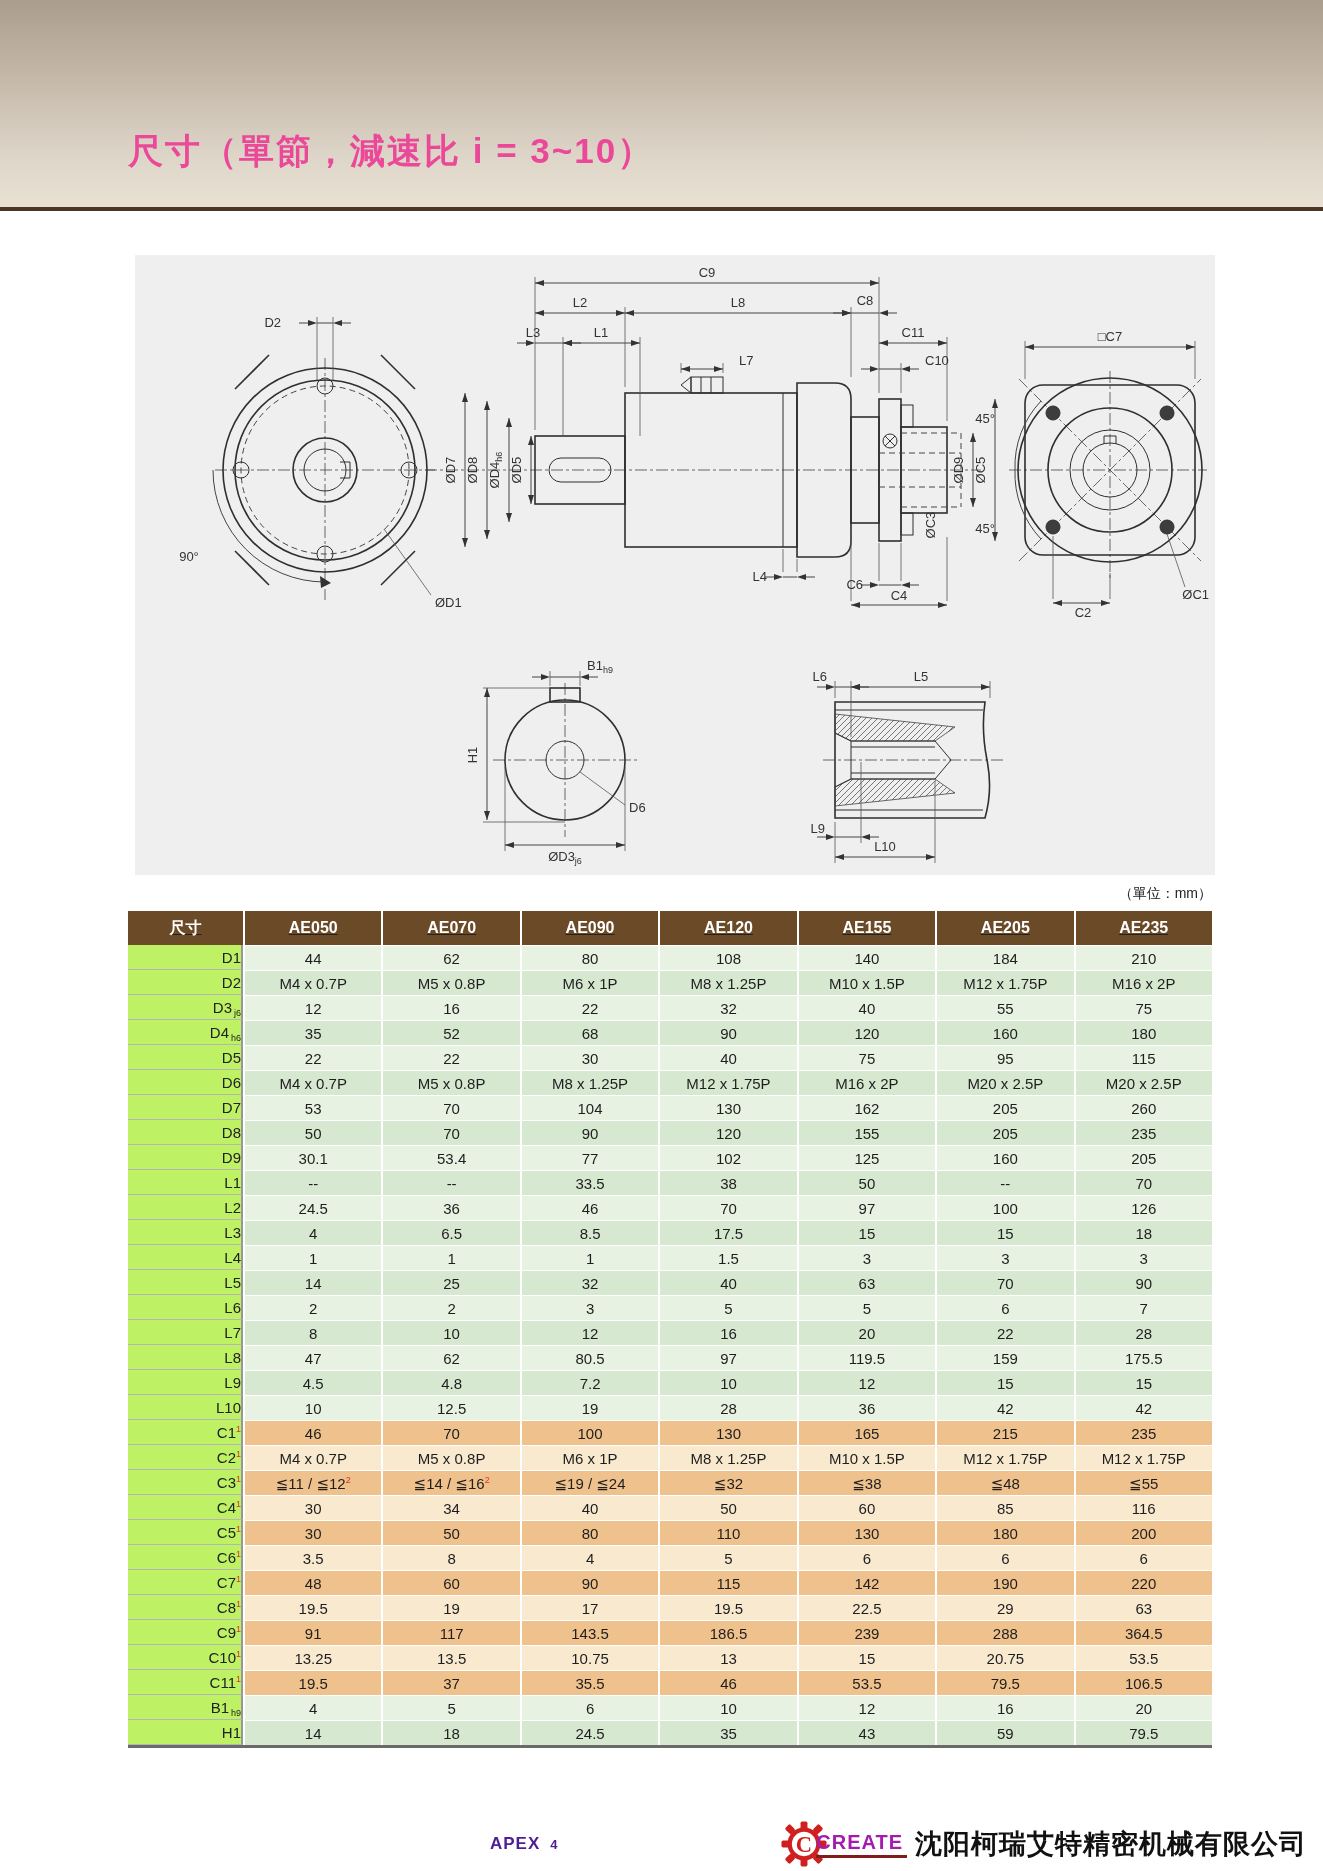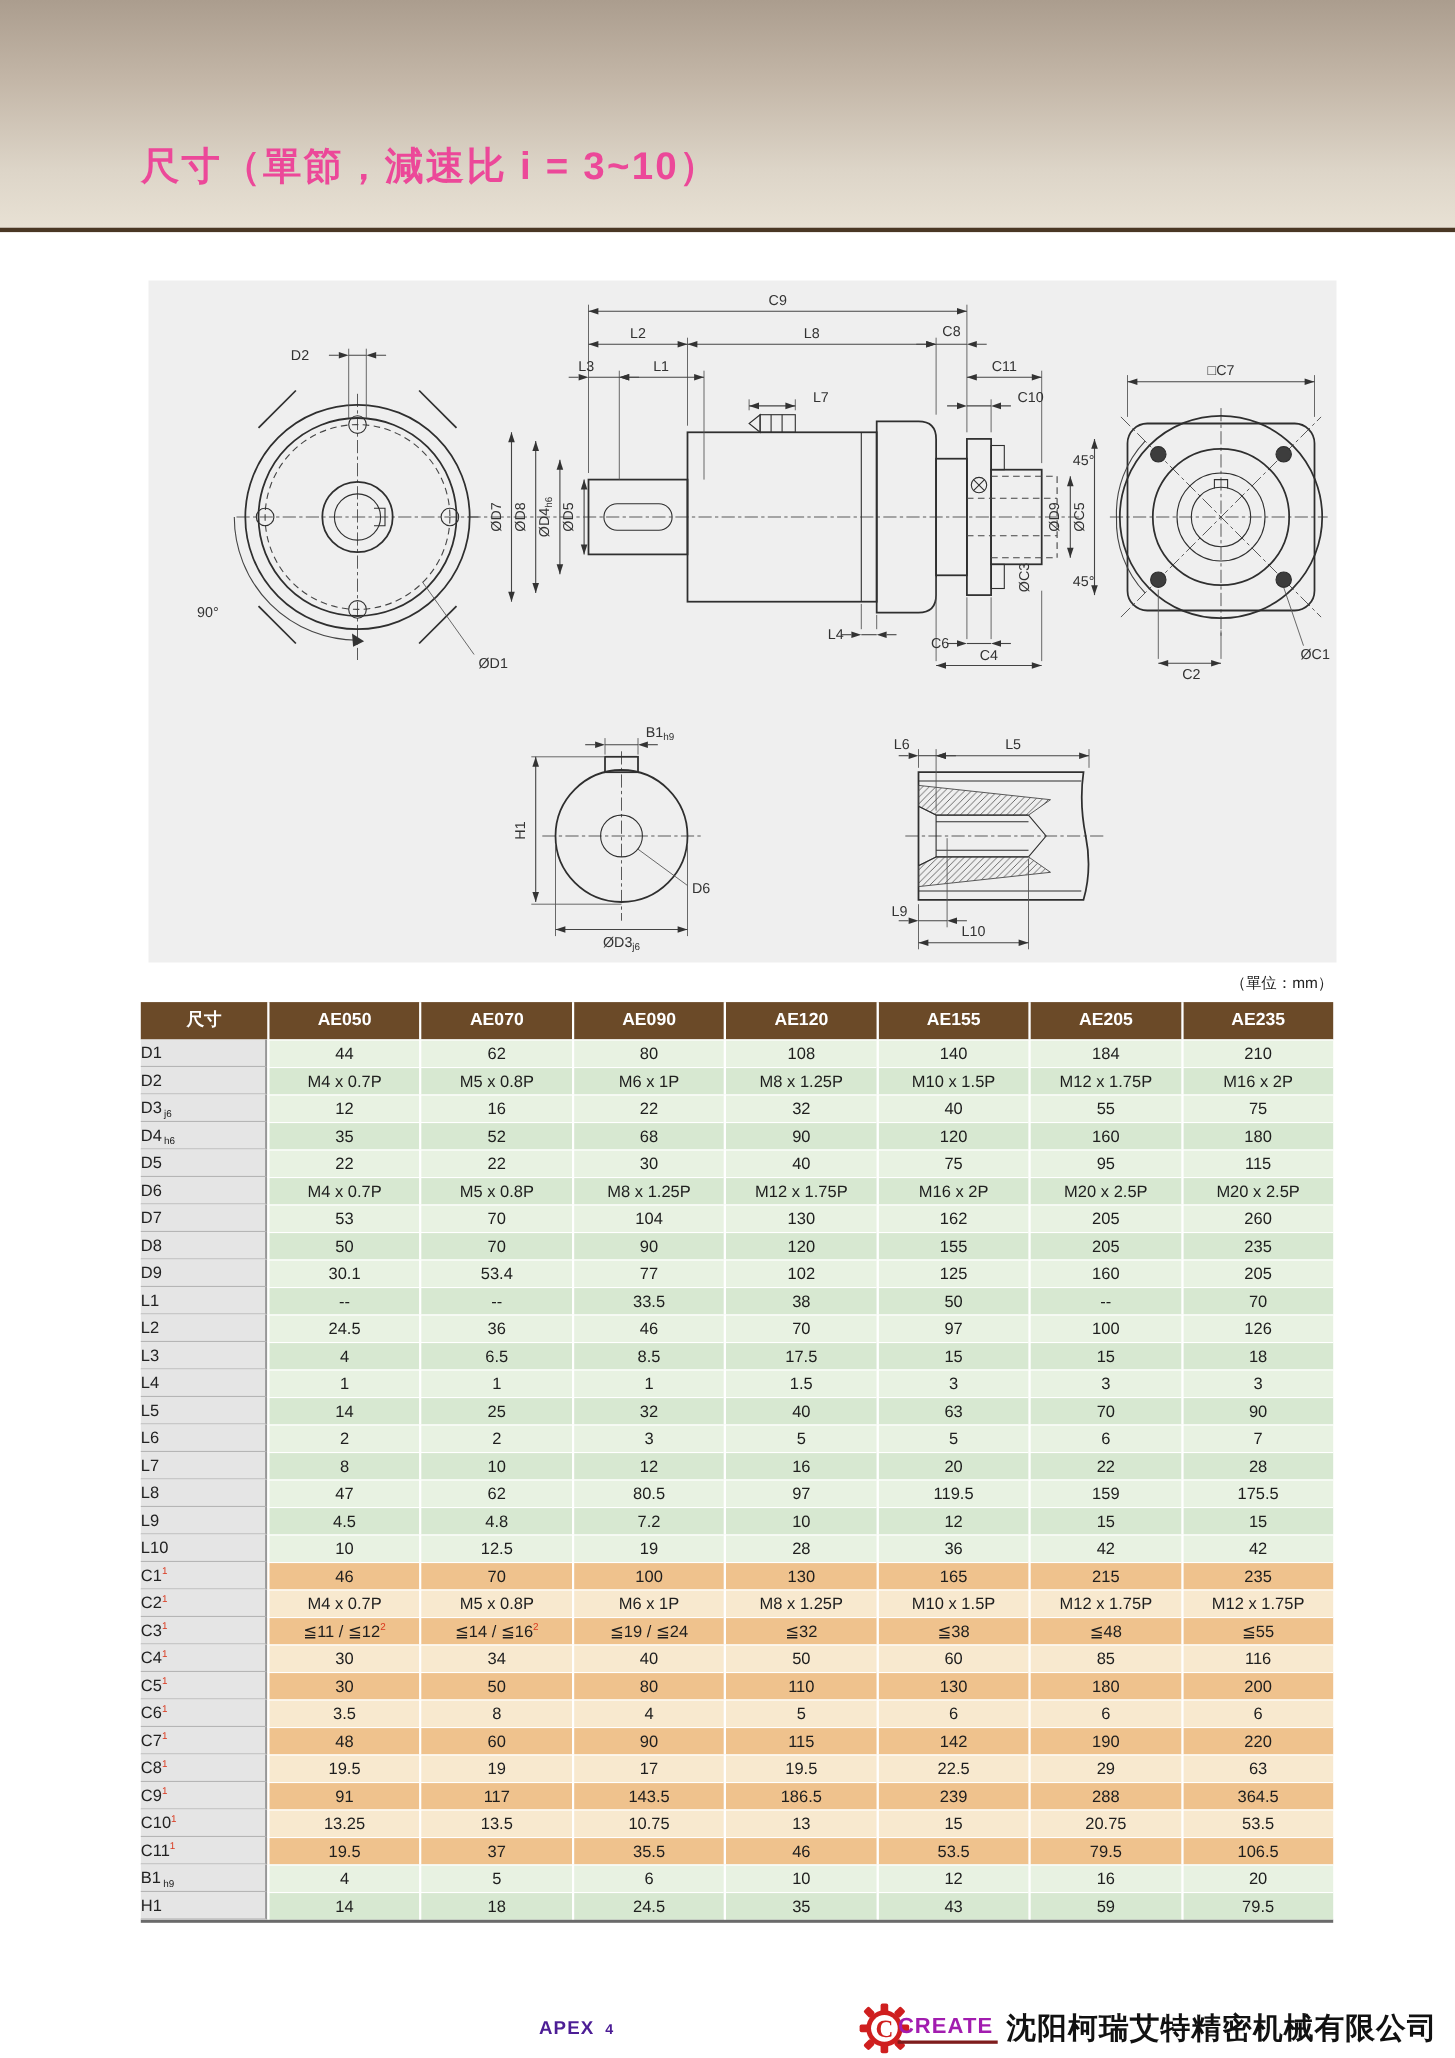--- a/index.html
+++ b/index.html
@@ -18,22 +18,22 @@
   .ext{stroke:#555;stroke-width:0.8;fill:none;}
   .arr{fill:#333;stroke:none;}
   .cl{stroke:#444;stroke-width:0.8;fill:none;stroke-dasharray:12 3 3 3;}
   .dsh{stroke:#444;stroke-width:1;fill:none;stroke-dasharray:6 4;}
   .holefill{fill:#3d3d3d;stroke:#2f2f2f;}
   
   .unit{position:absolute;left:128px;top:885px;width:1084px;text-align:right;font-size:14px;color:#222;}
   
   .tbl{position:absolute;left:128px;top:911px;width:1084px;border-bottom:3px solid #6a6a6a;font-size:15px;}
   .trow{display:flex;height:25px;line-height:25px;}
-  .thead{height:34px;line-height:34px;}
-  .lcell{width:115px;box-sizing:border-box;text-align:left;background:#e5e5e5;
+  .thead{height:34px;line-height:34px;text-decoration:underline;}
+  .lcell{width:115px;box-sizing:border-box;text-align:right;background:#bef264;
          border-bottom:1px solid #b5b5b5;border-right:2px solid #979797;color:#222;}
   .dcell{flex:1;text-align:center;border-left:2px solid #fff;border-top:1px solid #fff;box-sizing:border-box;color:#1e1e1e;}
   .hcell{flex:1;text-align:center;background:#6b4a28;color:#fff;font-weight:bold;font-size:16px;border-left:2px solid #fff;box-sizing:border-box;}
   .hl{width:115px;flex:none;border-left:none;}
   .row-gl .dcell{background:#e8f2e2;}
   .row-gd .dcell{background:#d7e8d1;}
   .row-ol .dcell{background:#f8e9cf;}
   .row-od .dcell{background:#efc28d;}
   .rsup{color:#d9381e;font-size:9px;vertical-align:super;line-height:0;}
   .lsub{font-size:9px;position:relative;top:3px;margin-left:2px;}

